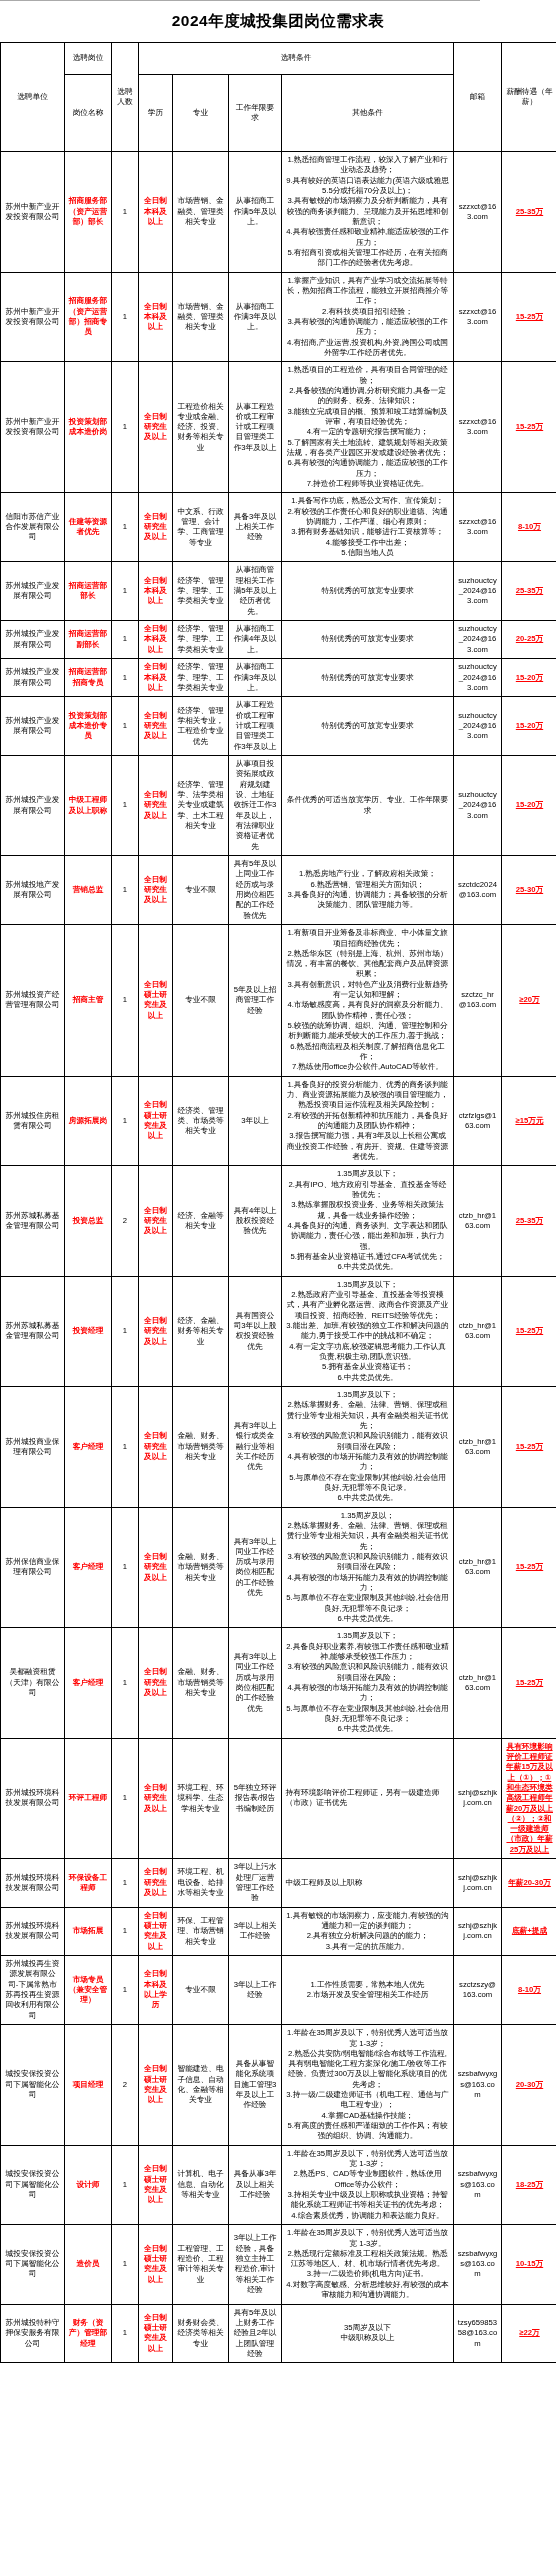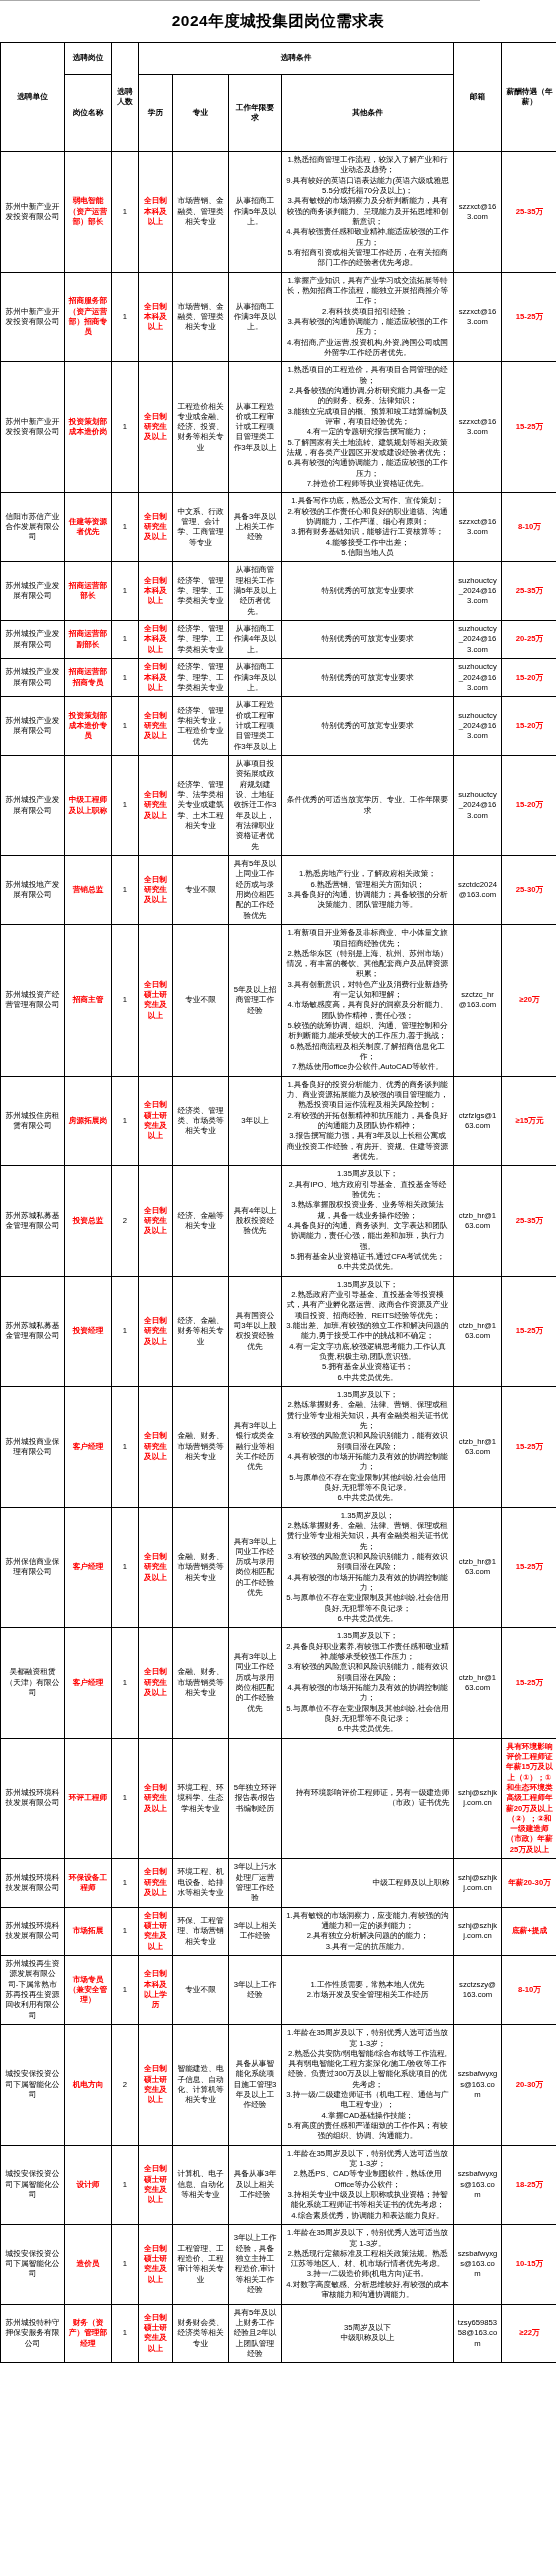--- a/index.html
+++ b/index.html
@@ -32,40 +32,40 @@
     vertical-align: middle;
     padding: 3.1px 3.6px;
     font-size: 7.7px;
     line-height: 1.34;
     text-align: center;
     word-break: break-word;
     overflow-wrap: break-word;
   }
   thead th {
     font-size: 9.8px;
-    font-weight: bold;
+    font-weight: normal;
     border-bottom-width: 1px;
     border-top-width: 1px;
     padding: 2.1px 1px;
   }
   thead tr.tier1 th { height: 32px; }
   thead tr.tier2 th { height: 77px; }
   tbody td { border-top-width: 1px; border-bottom-width: 1px; }
   tr.group-start td { border-top-width: 1.5px; }
   td.c-post, td.c-edu, td.c-salary {
     color: var(--red);
     font-weight: bold;
   }
   td.c-other {
     text-align: left;
     white-space: pre-line;
   }
-  td.c-other.center { text-align: right; white-space: pre-line; margin-top: 19px; }
+  td.c-other.center { text-align: left; white-space: pre-line; margin-top: 19px; }
   td.c-email { word-break: break-all; font-size: 7.7px; }
-  td.c-salary { white-space: pre-line; }
+  td.c-salary { white-space: pre-line; text-decoration: underline; }
 </style>
 </head>
 <body>
 
 <div class="sheet">
   <div class="title">2024年度城投集团岗位需求表</div>
 
   <table class="jobs">
     <colgroup>
       <col style="width:64px">
@@ -91,21 +91,21 @@
         <th>岗位名称</th>
         <th>学历</th>
         <th>专业</th>
         <th>工作年限要求</th>
         <th>其他条件</th>
       </tr>
     </thead>
     <tbody>
   <tr class="group-start">
     <td class="c-unit">苏州中新产业开发投资有限公司</td>
-    <td class="c-post">弱电智能（资产运营部）部长</td>
+    <td class="c-post">招商服务部（资产运营部）部长</td>
     <td class="c-count">1</td>
     <td class="c-edu">全日制本科及以上</td>
     <td class="c-major">市场营销、金融类、管理类相关专业</td>
     <td class="c-exp">从事招商工作满5年及以上。</td>
     <td class="c-other">1.熟悉招商管理工作流程，较深入了解产业和行业动态及趋势；
 9.具有较好的英语口语表达能力(英语六级或雅思5.5分或托福70分及以上)；
 3.具有敏锐的市场洞察力及分析判断能力，具有较强的商务谈判能力、呈现能力及开拓思维和创新意识；
 4.具有较强责任感和敬业精神,能适应较强的工作压力；
 5.有招商引资或相关管理工作经历，在有关招商部门工作的经验者优先考虑。</td>
     <td class="c-email">szzxct@163.com</td>
@@ -398,24 +398,24 @@
     <td class="c-major">专业不限</td>
     <td class="c-exp">3年以上工作经验</td>
     <td class="c-other">1.工作性质需要，常熟本地人优先
 2.市场开发及安全管理相关工作经历</td>
     <td class="c-email">szctzszy@163.com</td>
     <td class="c-salary">8-10万</td>
   </tr>
 
   <tr class="group-start">
     <td class="c-unit">城投安保投资公司下属智能化公司</td>
-    <td class="c-post">机电方向</td>
+    <td class="c-post">项目经理</td>
     <td class="c-count">2</td>
     <td class="c-edu">全日制硕士研究生及以上</td>
-    <td class="c-major">智能建造、电子信息、自动化、计算机等相关专业</td>
+    <td class="c-major">智能建造、电子信息、自动化、金融等相关专业</td>
     <td class="c-exp">具备从事智能化系统项目施工管理3年及以上工作经验</td>
     <td class="c-other">1.年龄在35周岁及以下，特别优秀人选可适当放宽 1-3岁；
 2.熟悉公共安防/弱电智能/综合布线等工作流程,具有弱电智能化工程方案深化/施工/验收等工作经验。负责过300万及以上智能化系统项目的优先考虑；
 3.持一级/二级建造师证书（机电工程、通信与广电工程专业）；
 4.掌握CAD基础操作技能；
 5.有高度的责任感和严谨细致的工作作风；有较强的组织、协调、沟通能力。</td>
     <td class="c-email">szsbafwyxgs@163.com</td>
     <td class="c-salary">20-30万</td>
   </tr>
 

